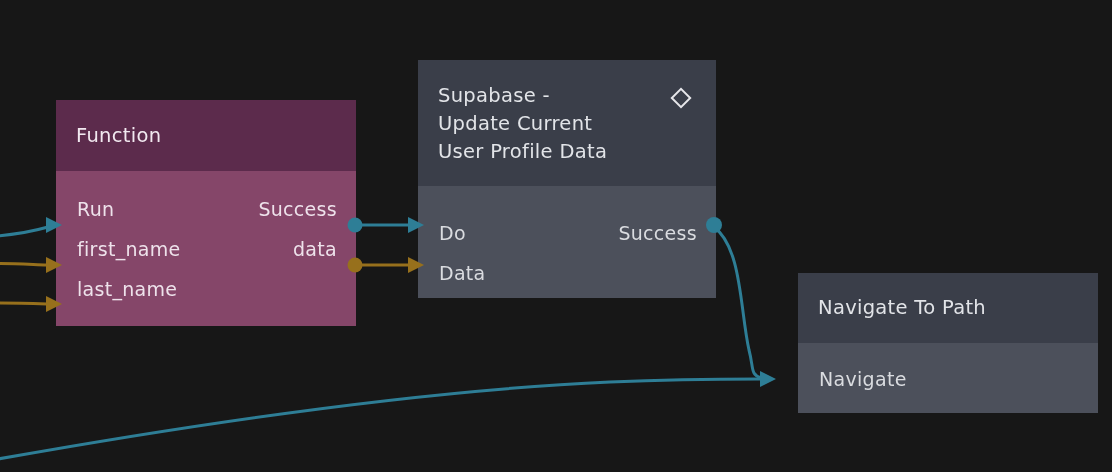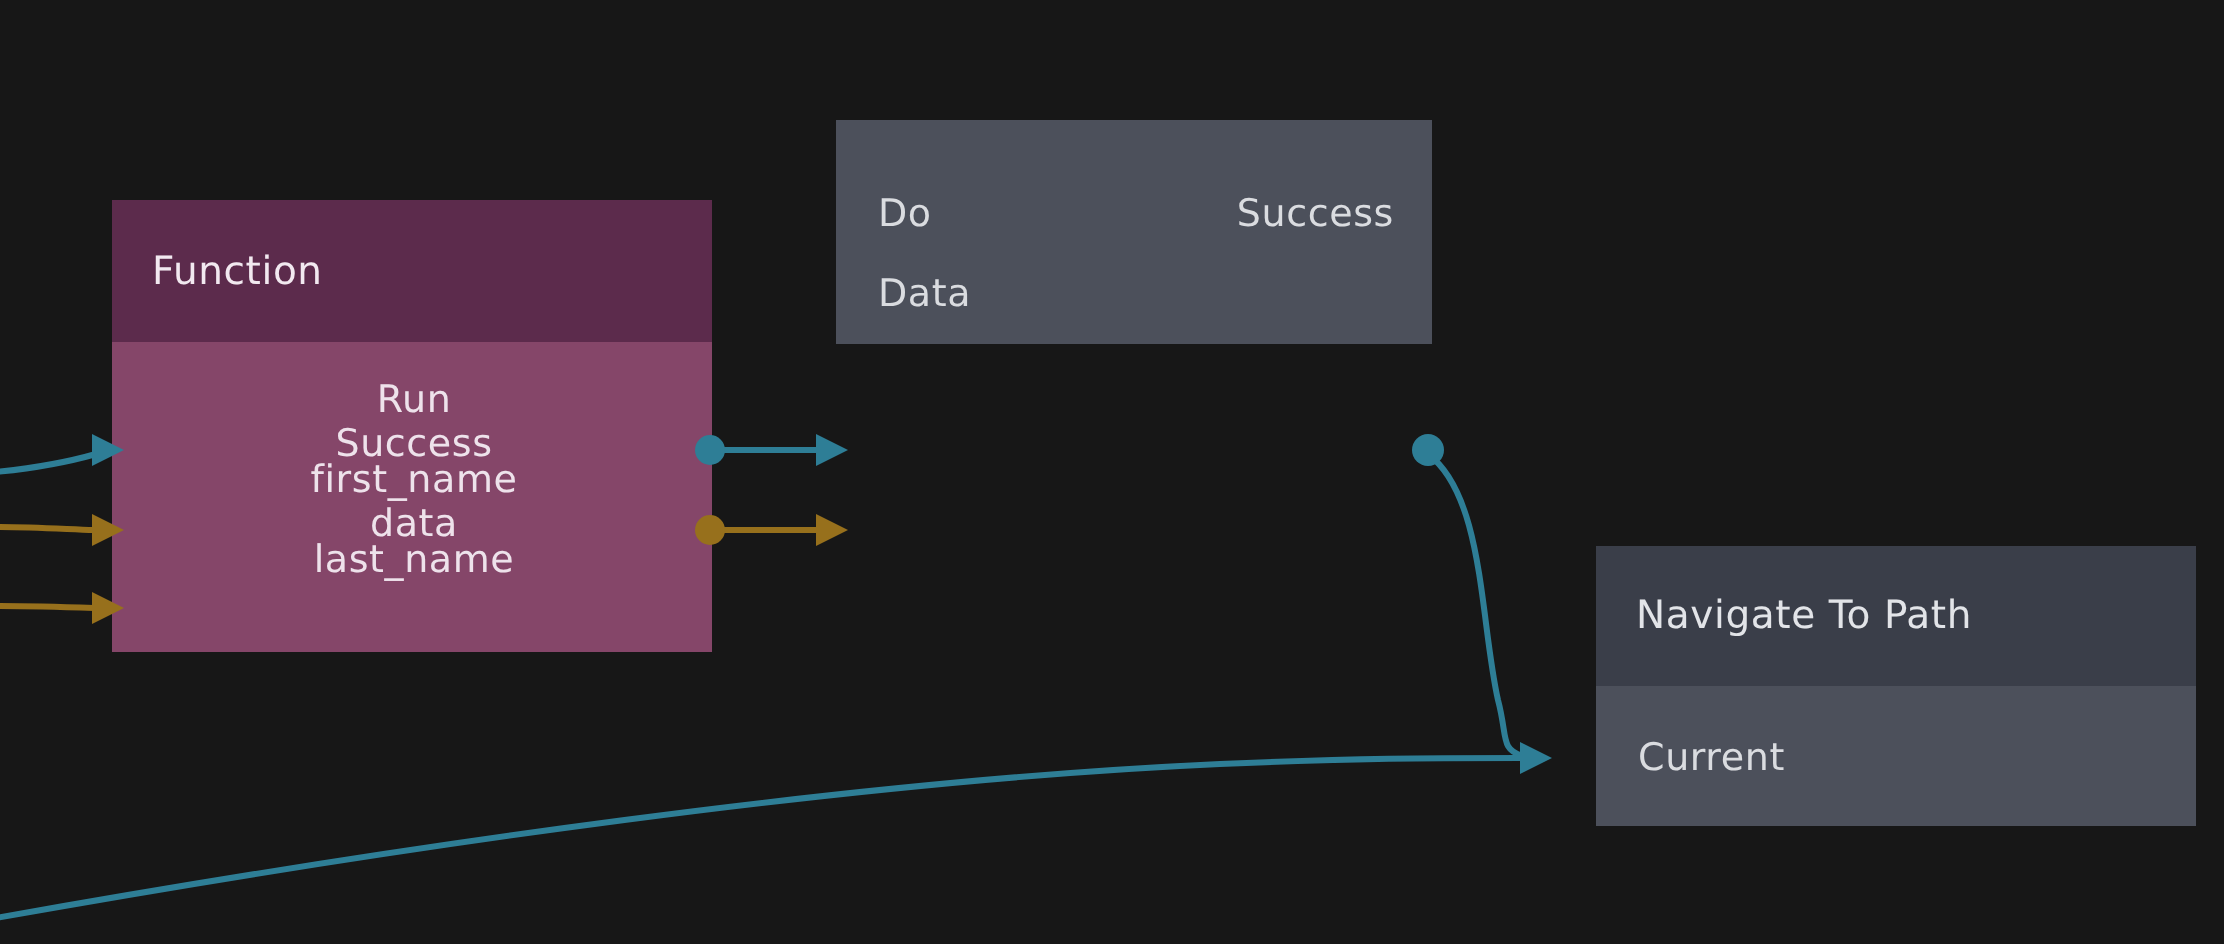--- a/index.html
+++ b/index.html
@@ -17,21 +17,21 @@
   .node-title { font-size:19.5px; line-height:28px; }
   .node-body { box-sizing:border-box; }
   .port-row {
     display:flex; justify-content:space-between; align-items:center;
     height:40px; padding:0 19px 0 21px; font-size:19px;
   }
   
   .fn-node .node-header { background:#5C2B4C; }
   .fn-node .node-body   { background:#854669; }
   .fn-node .node-title  { color:#F2E9F0; }
-  .fn-node .port-row    { color:#EEE2EB;flex-direction:column; }
+  .fn-node .port-row    { color:#EEE2EB; }
   
   .gray-node .node-header { background:#3A3E49; }
   .gray-node .node-body   { background:#4C505B; }
   .gray-node .node-title  { color:#E2E4E8; }
   .gray-node .port-row    { color:#DADCE0; }
 
   #node-function { left:56px; top:100px; width:300px; }
   #node-function .node-header { height:71px; }
   #node-function .node-body { height:155px; padding-top:18px; }
 
@@ -66,39 +66,51 @@
         <span>data</span>
       </div>
       <div class="port-row">
         <span>last_name</span>
         <span></span>
       </div>
     </div>
   </div>
 
   <div class="node gray-node" id="node-supabase">
+    <div class="node-header">
+      <span class="node-title">
+        <span style="display:block">Supabase -</span>
+        <span style="display:block">Update Current</span>
+        <span style="display:block">User Profile Data</span>
+      </span>
+      <span class="diamond-icon">
+        <svg width="26" height="26" viewBox="0 0 26 26">
+          <rect x="6.5" y="6.5" width="13" height="13" fill="none" stroke="#E6E6EA" stroke-width="2" transform="rotate(45 13 13)"></rect>
+        </svg>
+      </span>
+    </div>
     <div class="node-body">
       <div class="port-row">
         <span>Do</span>
         <span>Success</span>
       </div>
       <div class="port-row">
         <span>Data</span>
         <span></span>
       </div>
     </div>
   </div>
 
   <div class="node gray-node" id="node-navigate">
     <div class="node-header">
       <span class="node-title">Navigate To Path</span>
     </div>
     <div class="node-body">
       <div class="port-row">
-        <span>Current</span>
+        <span>Navigate</span>
         <span></span>
       </div>
     </div>
   </div>
 
   <svg class="wires" width="1112" height="472" viewBox="0 0 1112 472">
 
     <path d="M -2,236 C 18,234 34,231 48,227" stroke="#2E7E96" stroke-width="3" fill="none"></path>
     <polygon points="62,225 46,217 46,233" fill="#2E7E96"></polygon>
 

